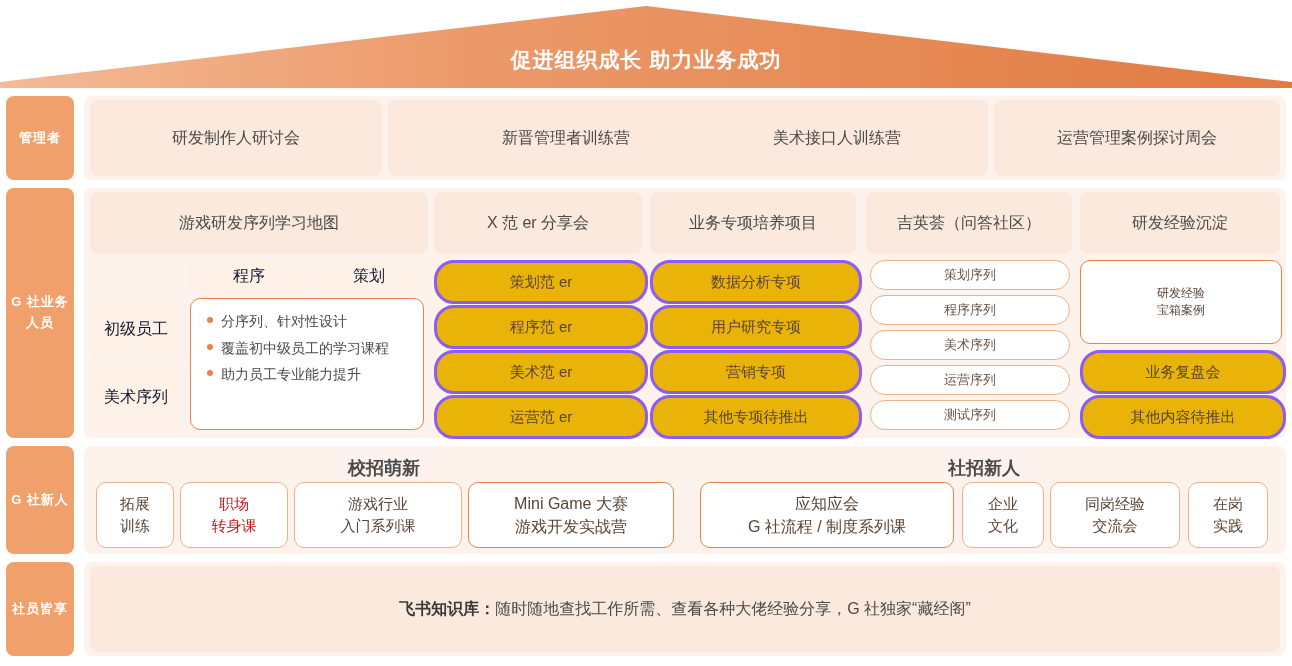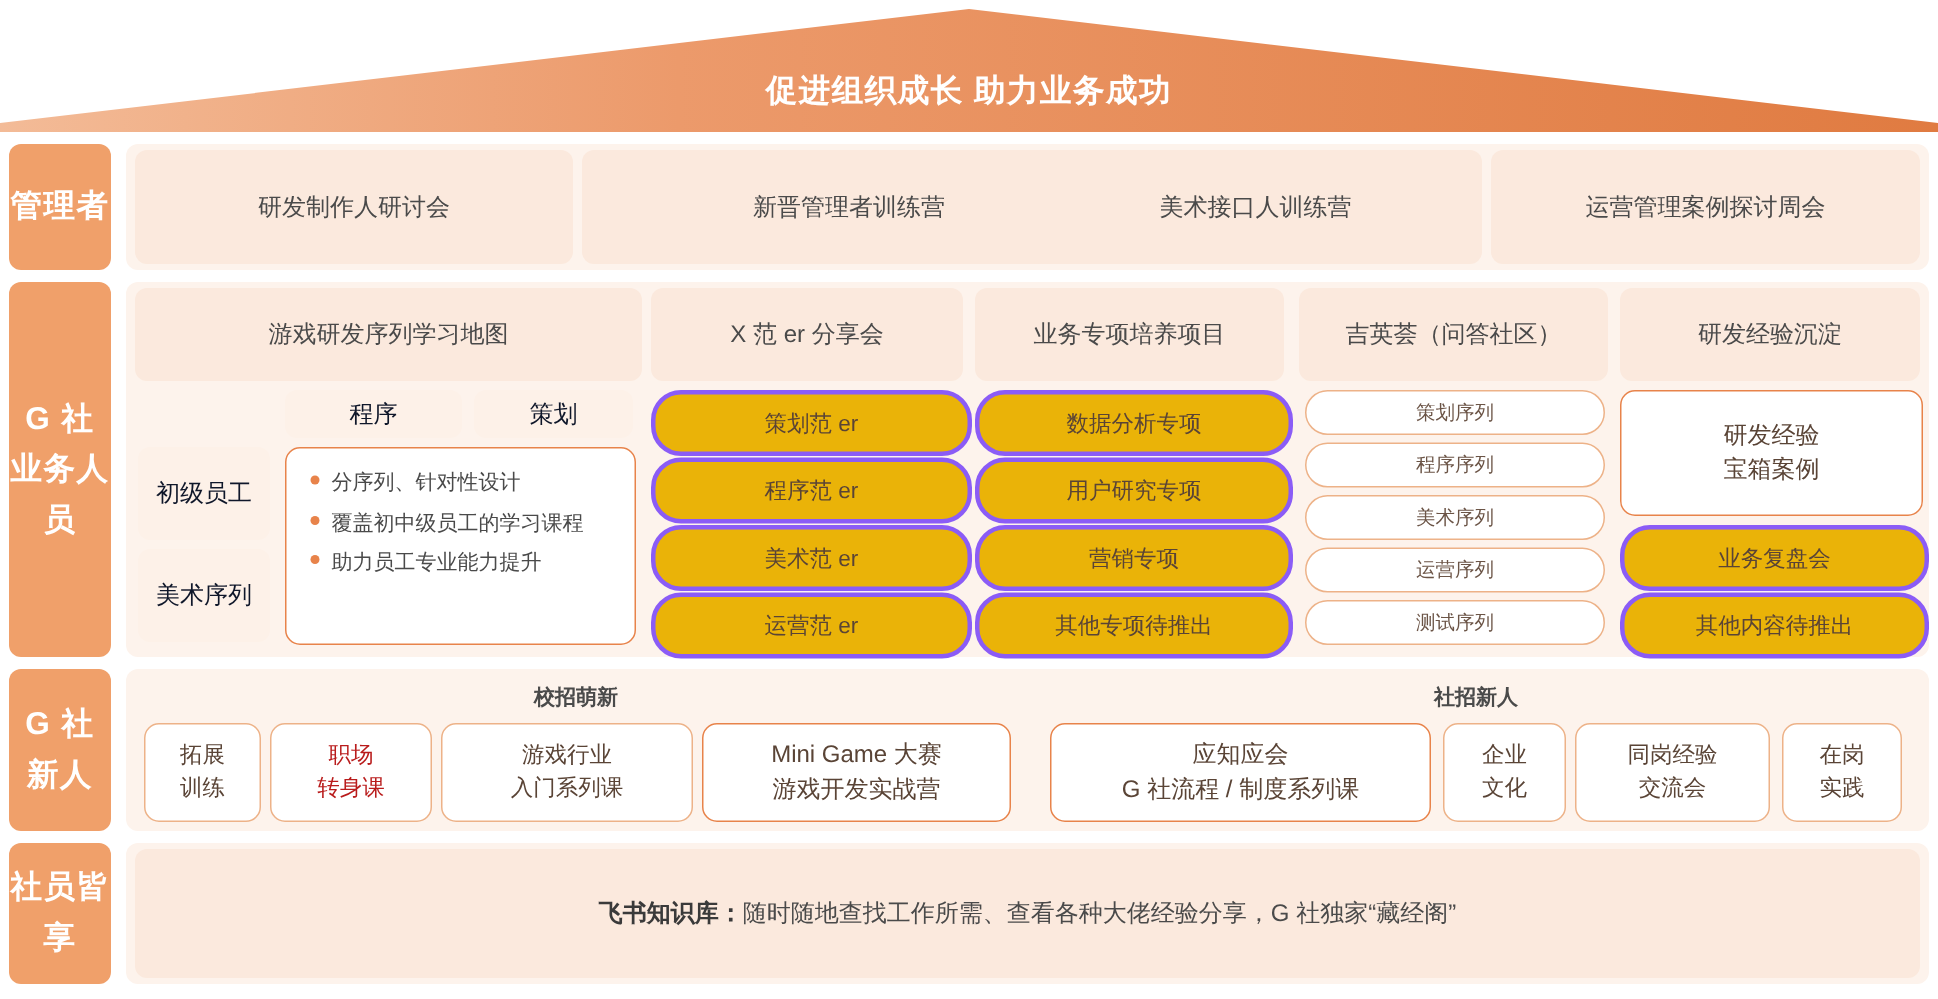--- a/index.html
+++ b/index.html
@@ -19,21 +19,21 @@
     position:absolute;left:0;top:40px;width:1292px;text-align:center;
     font-size:21px;font-weight:bold;color:#ffffff;letter-spacing:1px;
   }
   .lbl{
     position:absolute;
     background:#f0a06a;
     color:#ffffff;
     border-radius:8px;
     display:flex;align-items:center;justify-content:center;
     text-align:center;
-    font-size:21px;font-weight:bold;
+    font-size:13px;font-weight:bold;
     line-height:1.35;
     letter-spacing:1px;
   }
   .band{
     position:absolute;
     background:#fdf3ec;
     border-radius:8px;
   }
   .card{
     background:#fbe9dd;
@@ -81,21 +81,21 @@
     font-size:14px;color:#4a4a4a;line-height:1.75;
     padding:10px 12px 10px 14px;
   }
   .bullets ul{margin:0;padding-left:16px;list-style:none;}
   .bullets li{position:relative;margin:0 0 2px 0;}
   .bullets li:before{
     content:"";position:absolute;left:-14px;top:8px;
     width:6px;height:6px;border-radius:50%;background:#e8834a;
   }
   .sec-title{
-    font-size:14px;font-weight:bold;color:#4a4a4a;text-align:center;
+    font-size:18px;font-weight:bold;color:#4a4a4a;text-align:center;
   }
   .kb-text{font-size:16px;color:#4a4a4a;}
   .kb-text b{color:#3a3a3a;}
   .two-line{line-height:1.45;}
 </style>
 </head>
 <body>
 
 <div class="page">
 
@@ -157,21 +157,21 @@
   <div class="pill" style="position:absolute;left:650px;top:395px;width:206px;height:38px;">其他专项待推出</div>
 
   <div class="card" style="position:absolute;left:866px;top:192px;width:206px;height:62px;">吉英荟（问答社区）</div>
   <div class="pill-sm" style="position:absolute;left:870px;top:260px;width:198px;height:28px;">策划序列</div>
   <div class="pill-sm" style="position:absolute;left:870px;top:295px;width:198px;height:28px;">程序序列</div>
   <div class="pill-sm" style="position:absolute;left:870px;top:330px;width:198px;height:28px;">美术序列</div>
   <div class="pill-sm" style="position:absolute;left:870px;top:365px;width:198px;height:28px;">运营序列</div>
   <div class="pill-sm" style="position:absolute;left:870px;top:400px;width:198px;height:28px;">测试序列</div>
 
   <div class="card" style="position:absolute;left:1080px;top:192px;width:200px;height:62px;">研发经验沉淀</div>
-  <div class="box-out center two-line" style="position:absolute;left:1080px;top:260px;width:200px;height:82px;font-size:16px;color:#5a4436;white-space:pre-line;text-align:right;">研发经验
+  <div class="box-out center two-line" style="position:absolute;left:1080px;top:260px;width:200px;height:82px;font-size:12px;color:#5a4436;white-space:pre-line;text-align:right;">研发经验
 宝箱案例</div>
   <div class="pill" style="position:absolute;left:1080px;top:350px;width:200px;height:38px;">业务复盘会</div>
   <div class="pill" style="position:absolute;left:1080px;top:395px;width:200px;height:38px;">其他内容待推出</div>
 
   <div class="lbl" style="left:6px;top:446px;width:68px;height:108px;line-height:1.6;">G 社新人</div>
 
   <div class="band" style="left:84px;top:446px;width:1202px;height:108px;"></div>
 
   <div class="sec-title" style="position:absolute;left:96px;top:456px;width:576px;">校招萌新</div>
   <div class="sec-title" style="position:absolute;left:690px;top:456px;width:588px;">社招新人</div>

